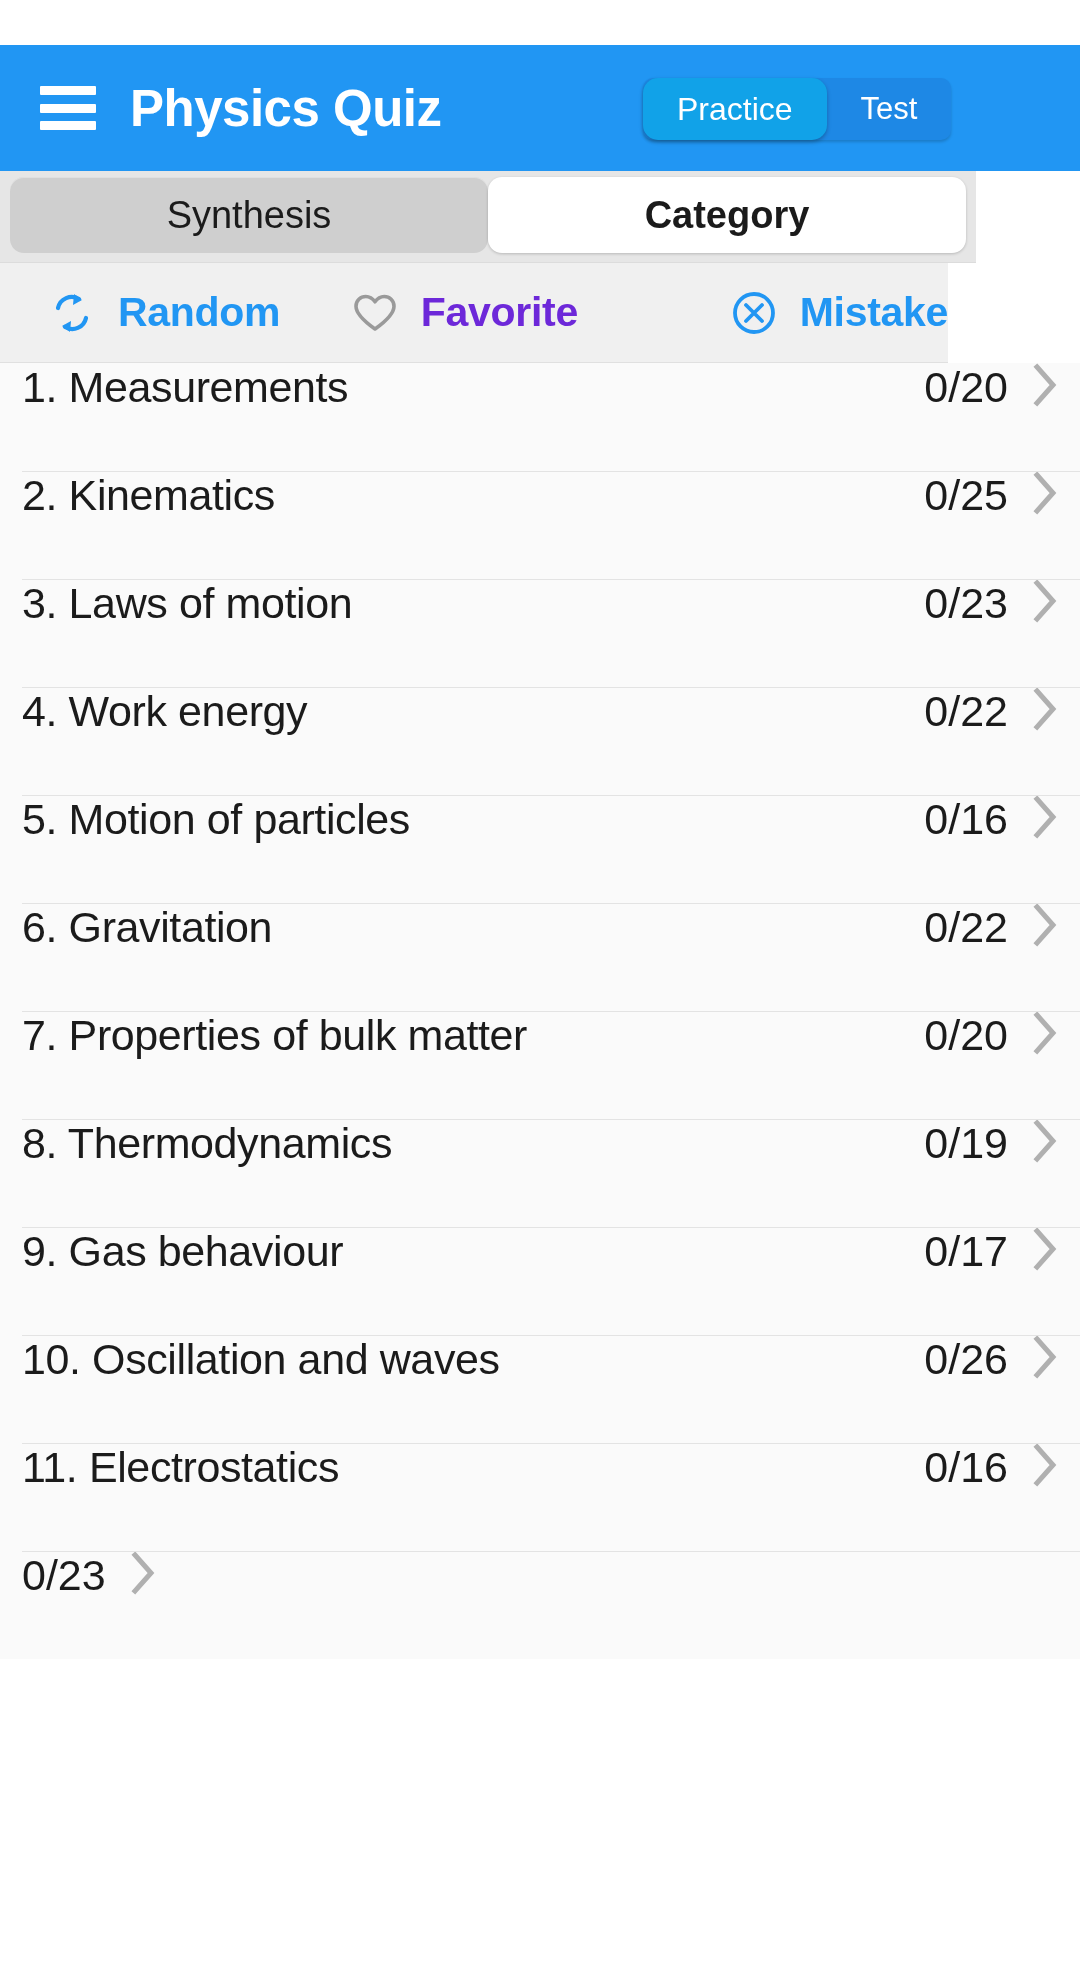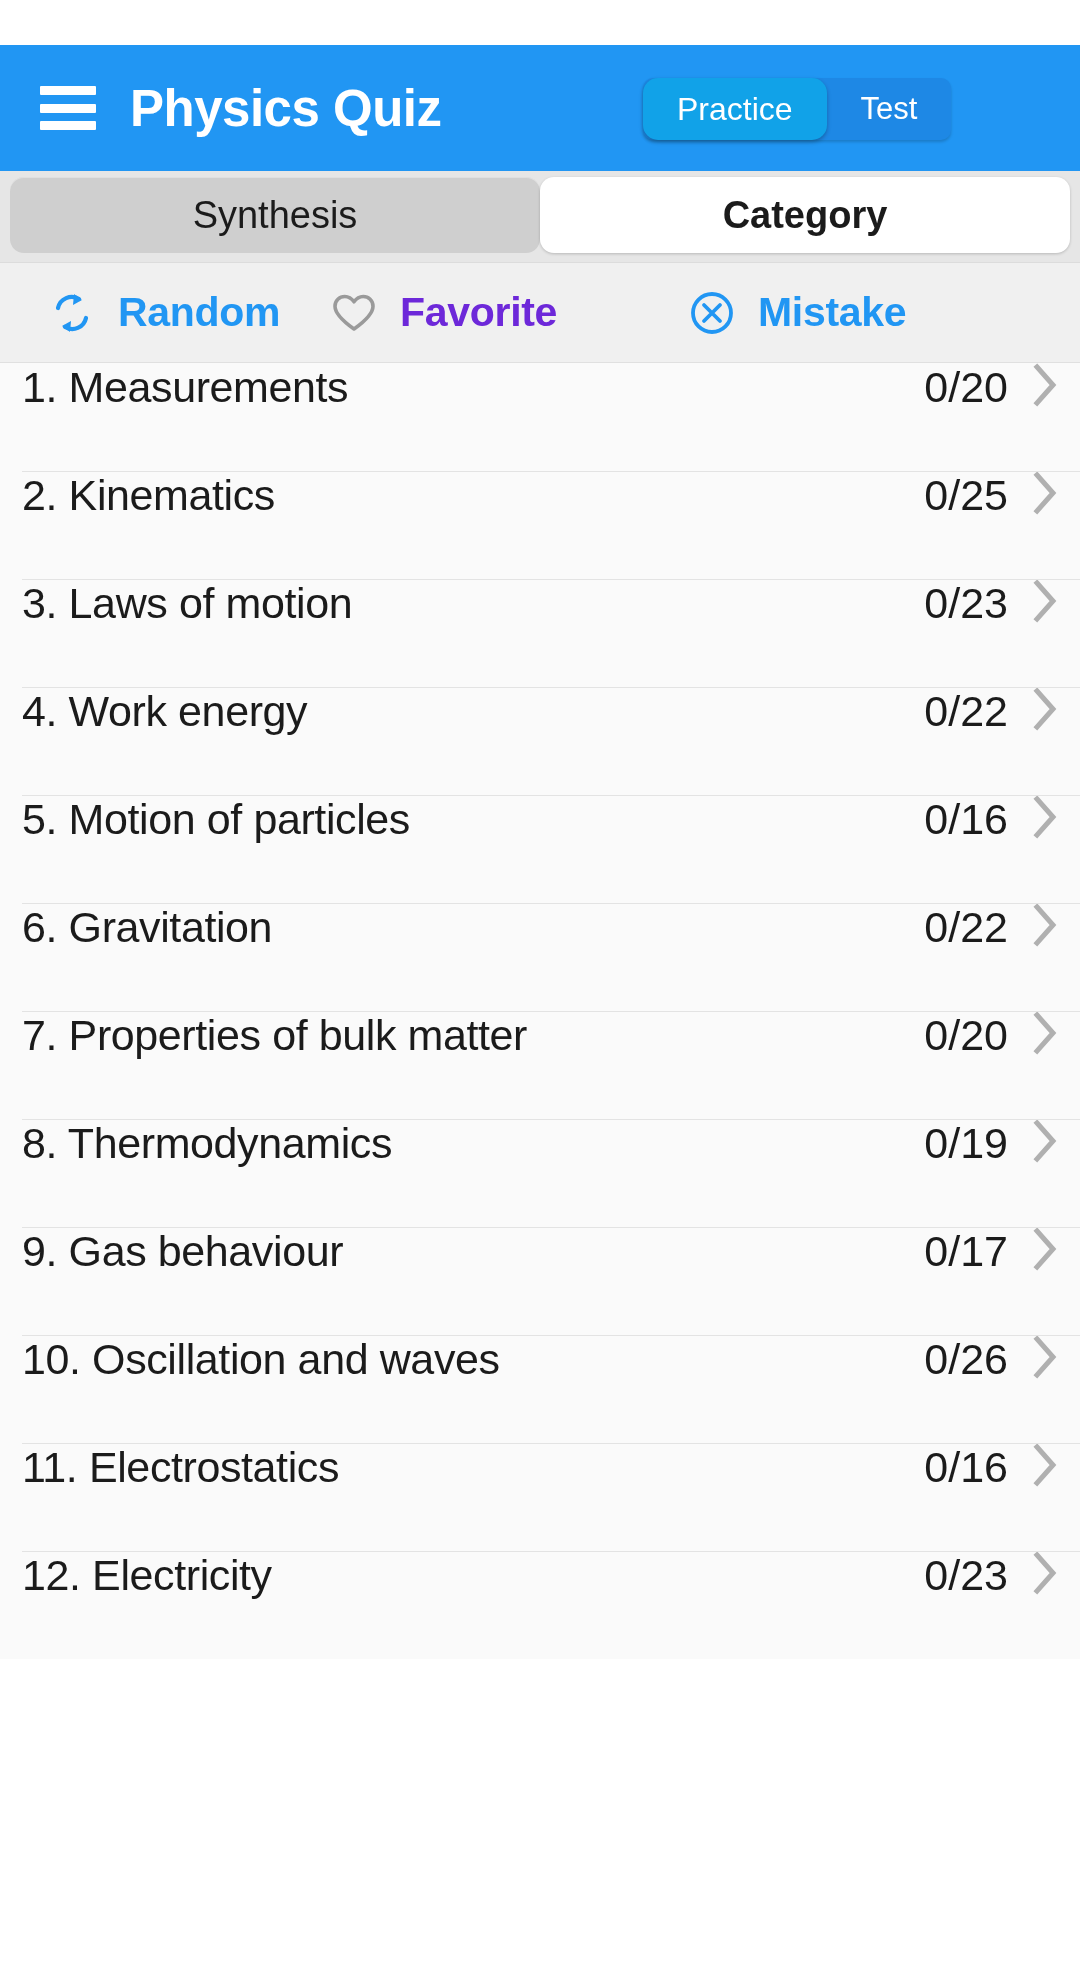--- a/index.html
+++ b/index.html
@@ -54,21 +54,21 @@
   .seg.active{
     background:#11a2e8;
     border-radius:15px;
     box-shadow:0 2px 4px rgba(0,0,0,.28);
     font-size:32px;
   }
 
   
   .tabstrip{
     position:relative;
-    width:1080px; height:92px;
+    width:976px; height:92px;
     background:#e6e6e6;
     padding:6px 10px 9px 10px;
     display:flex;
     border-bottom:1px solid #dcdcdc;
   }
   .tab{
     flex:1;
     display:flex; align-items:center; justify-content:center;
     font-size:38px;
     color:#1b1b1b;
@@ -81,24 +81,25 @@
     box-shadow:inset 0 1px 0 rgba(255,255,255,.35);
   }
   .tab.active{
     background:#ffffff;
     font-weight:bold;
     box-shadow:0 1px 3px rgba(0,0,0,.2);
   }
 
   
   .filters{
-    width:1080px; height:100px;
+    width:948px; height:100px;
     background:#f0f0f0;
     display:flex; align-items:center;
     border-bottom:1px solid #e0e0e0;
+    justify-content:space-between;
   }
   .filter{
     display:flex; align-items:center;
     cursor:pointer;
     white-space:nowrap;
   }
   .f-random{ width:330px; padding-left:48px; }
   .f-favorite{ width:340px; }
   .f-mistake{ width:auto; padding-left:18px;}
   .filter .ficon{
@@ -277,19 +278,18 @@
       </svg>
     </div>
     <div class="row">
       <div class="row-title">11. Electrostatics</div>
       <div class="row-count">0/16</div>
       <svg class="chev" viewBox="0 0 26 44">
         <path d="M5 4 L21 22 L5 40" fill="none" stroke="#b0b0b0" stroke-width="5" stroke-linecap="square" stroke-linejoin="miter"></path>
       </svg>
     </div>
     <div class="row">
-      <div class="row-title">12. Electricity</div>
       <div class="row-count">0/23</div>
       <svg class="chev" viewBox="0 0 26 44">
         <path d="M5 4 L21 22 L5 40" fill="none" stroke="#b0b0b0" stroke-width="5" stroke-linecap="square" stroke-linejoin="miter"></path>
       </svg>
     </div>
   </div>
 
 </body></html>

